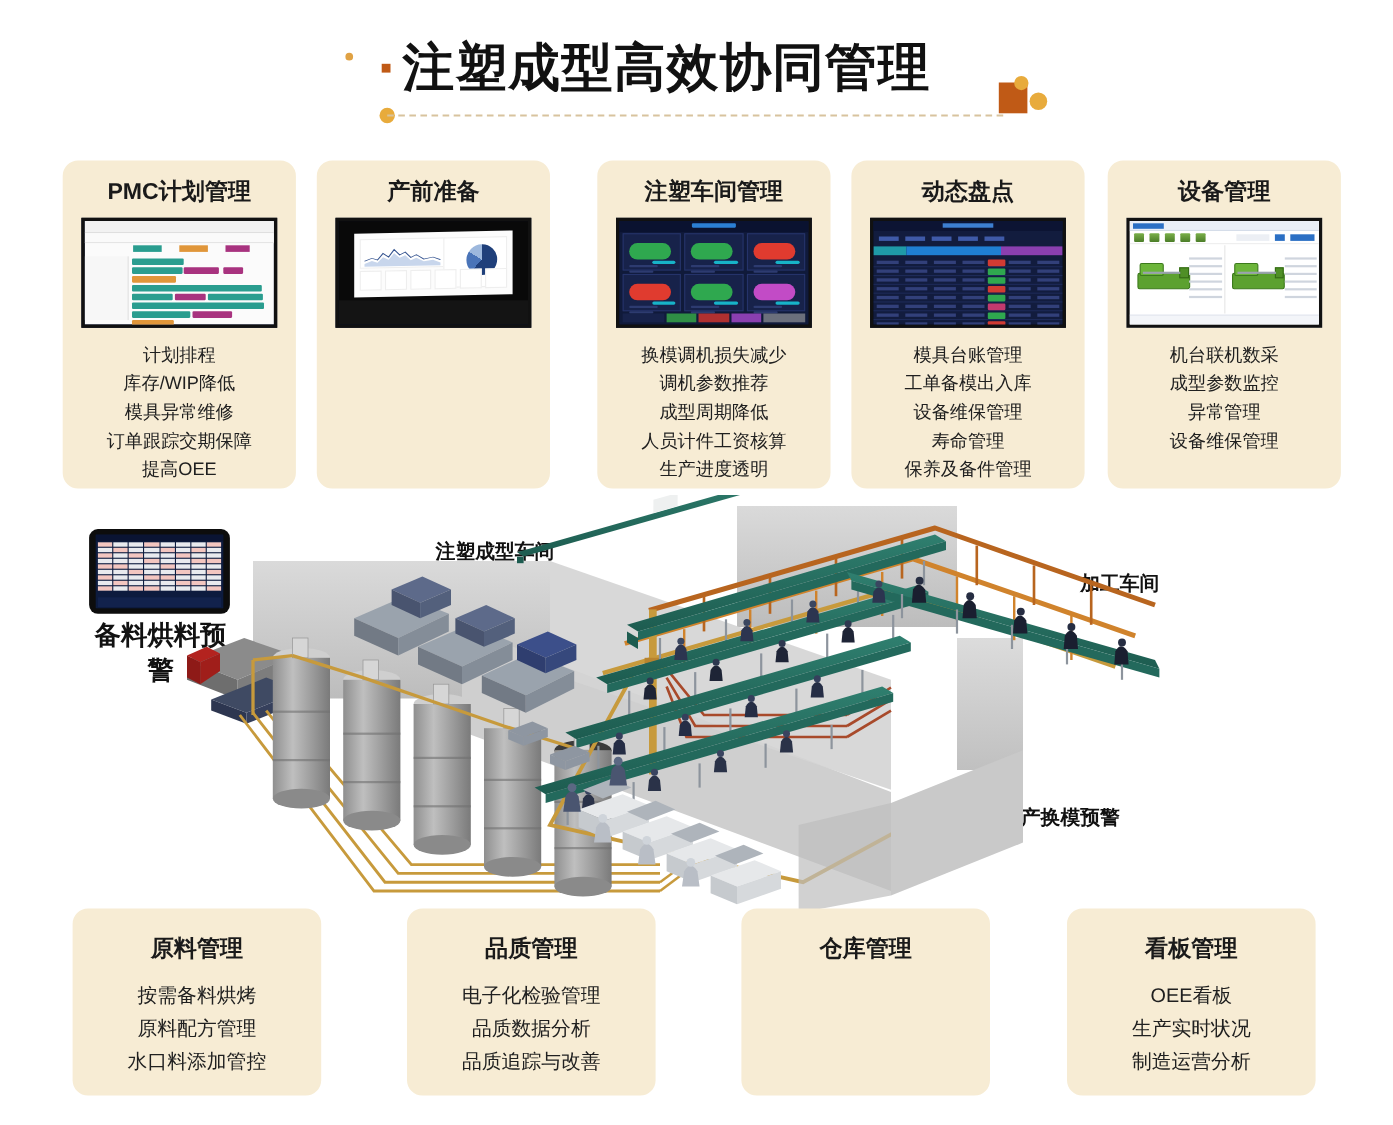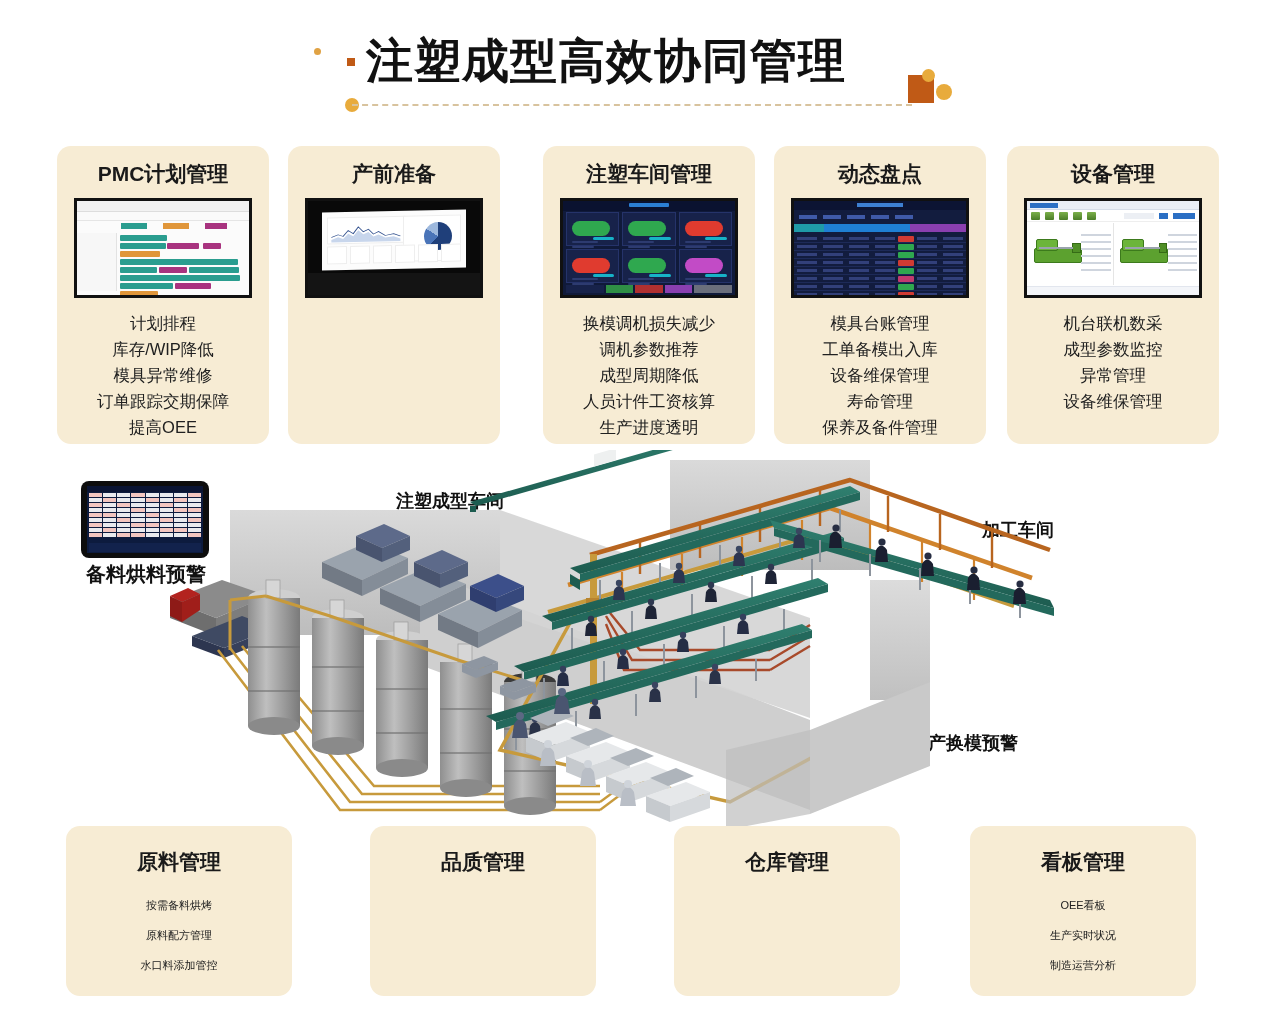--- a/index.html
+++ b/index.html
@@ -45,21 +45,21 @@
 
   
   .top-card { width: 212px; height: 298px; top: 146px; padding-top: 14px; }
   .top-card .card-title { margin-bottom: 10px; }
   .top-card .shot { width: 178px; height: 100px; border: 3px solid #111; background: #0e1430; overflow: hidden; position: relative; }
   .top-card .card-lines { margin-top: 12px; }
 
   
   .bot-card { height: 170px; top: 826px; padding-top: 22px; }
   .bot-card .card-title { margin-bottom: 14px; }
-  .bot-card .card-line { line-height: 30px; font-size: 11px; }
+  .bot-card .card-line { line-height: 30px; font-size: 18px; }
 
   
   .gantt { background:#fbfbfb; width:100%; height:100%; position:relative; }
   .gantt-top { height:11px; background:#f2f2f2; border-bottom:1px solid #ddd; }
   .gantt-top2 { height:9px; background:#fafafa; border-bottom:1px solid #e5e5e5; }
   .gantt-legend { position:absolute; top:22px; left:44px; height:6px; }
   .gantt-legend i { display:inline-block; height:6px; margin-right:16px; vertical-align:top; }
   .gantt-body { position:absolute; top:32px; left:0; right:0; bottom:4px; }
   .gantt-side { position:absolute; left:0; top:0; width:40px; bottom:0; background:#f7f7f7; border-right:1px solid #e2e2e2; }
   .gbar { position:absolute; height:6px; border-radius:1px; }
@@ -117,21 +117,21 @@
 
   
   .tablet { position:absolute; left:81px; top:481px; width:128px; height:77px; background:#0d0d0d; border-radius:8px; padding:5px 6px; }
   .tablet-screen { width:100%; height:100%; background:#0d1b3e; position:relative; overflow:hidden; }
   .ts-hd { height:6px; background:#0a1433; }
   .ts-rows { position:absolute; top:7px; left:2px; right:2px; bottom:12px; }
   .ts-row { height:4px; margin-bottom:1px; display:flex; gap:1px; }
   .ts-row span { flex:1; background:#e9eaee; }
   .ts-row span.a { background:#f3c6c0; }
   .ts-ft { position:absolute; left:2px; right:2px; bottom:1px; height:9px; background:#12224c; }
-  .tablet-label { position:absolute; left:75px; top:561px; width:142px; text-align:center; font-size:20px; font-weight:bold; color:#111; }
+  .tablet-label { position:absolute; left:75px; top:561px; width:142px; text-align:center; font-size:24px; font-weight:bold; color:#111; }
 
   
   .ill-label { position:absolute; font-size:18px; font-weight:bold; color:#111; white-space:nowrap; }
 
   
   .scene { position:absolute; left:170px; top:450px; width:900px; height:380px; }
   .sv { position:absolute; left:0; top:0; }
 
   .changeover-icons { position:absolute; left:845px; top:705px; width:60px; height:55px; }
 </style>
@@ -934,20 +934,25 @@
   <div class="card-title">原料管理</div>
   <div class="card-lines">
     <div class="card-line">按需备料烘烤</div>
     <div class="card-line">原料配方管理</div>
     <div class="card-line">水口料添加管控</div>
   </div>
 </div>
 
 <div class="card bot-card" style="left:370px;width:226px;">
   <div class="card-title">品质管理</div>
+  <div class="card-lines">
+    <div class="card-line">电子化检验管理</div>
+    <div class="card-line">品质数据分析</div>
+    <div class="card-line">品质追踪与改善</div>
+  </div>
 </div>
 
 <div class="card bot-card" style="left:674px;width:226px;">
   <div class="card-title">仓库管理</div>
 </div>
 
 <div class="card bot-card" style="left:970px;width:226px;">
   <div class="card-title">看板管理</div>
   <div class="card-lines">
     <div class="card-line">OEE看板</div>

